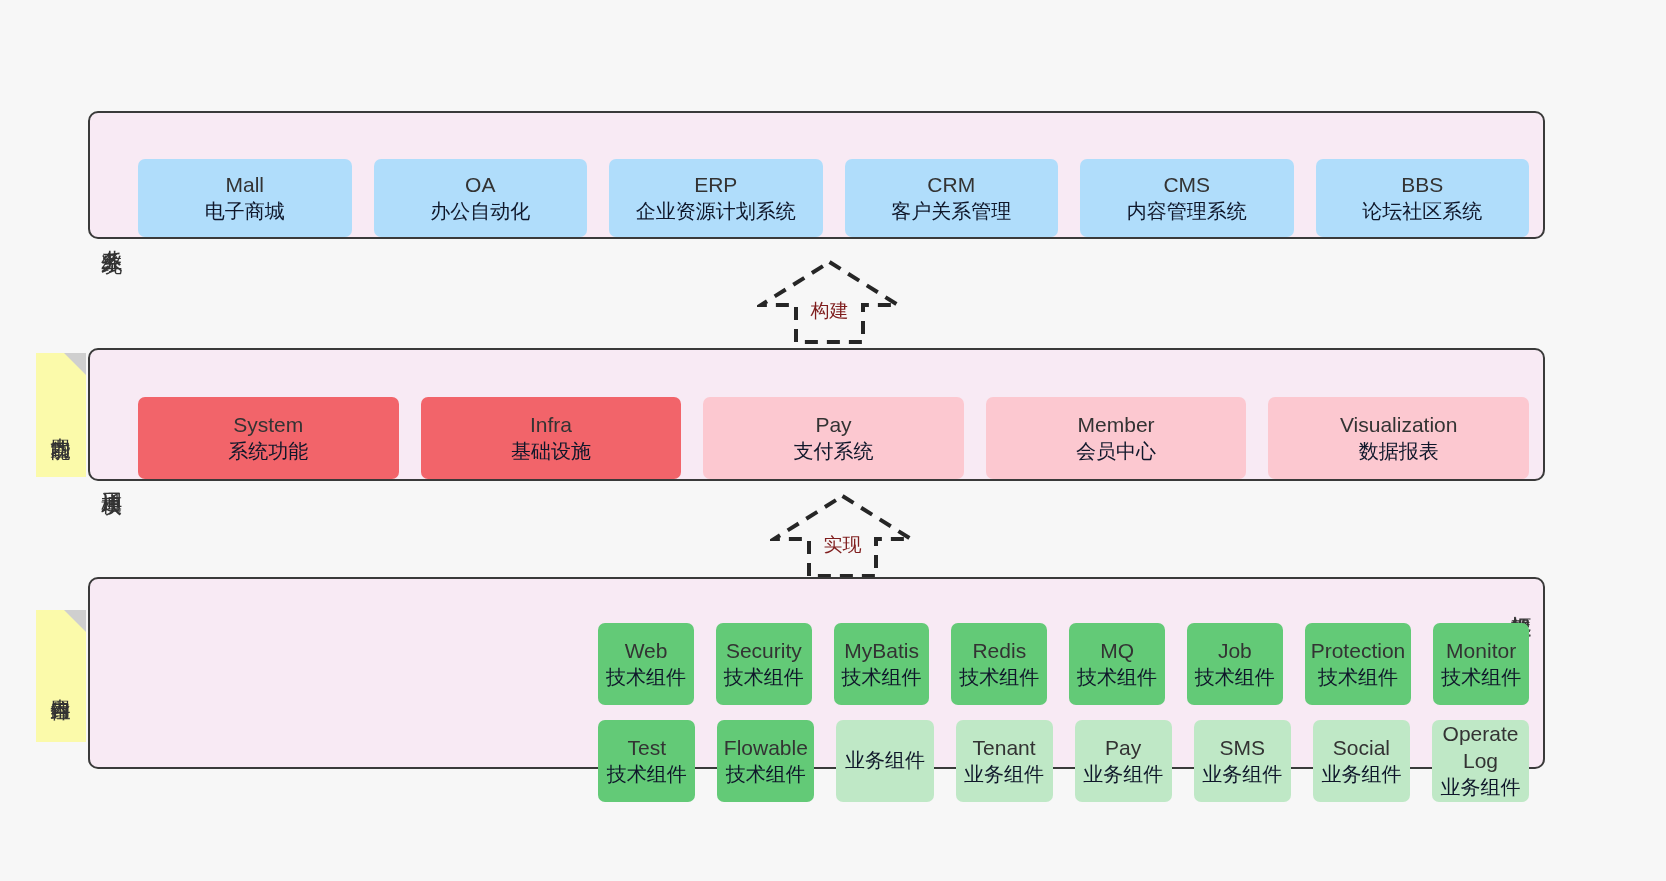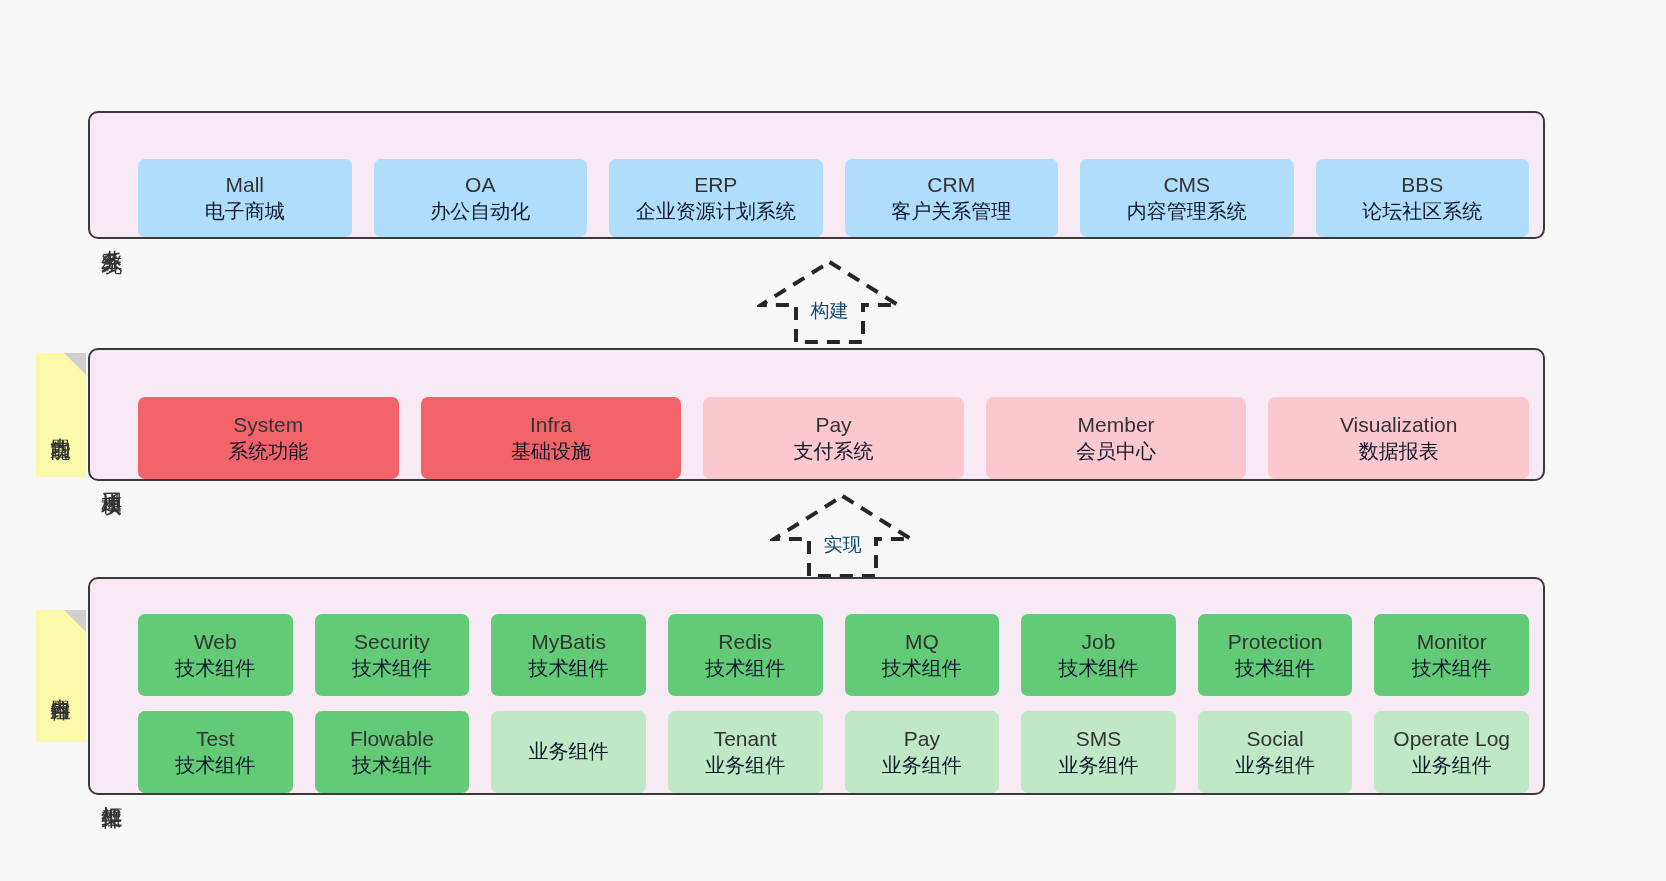--- a/index.html
+++ b/index.html
@@ -88,21 +88,21 @@
 
   
   #layer-business { left: 88px; top: 111px; width: 1457px; height: 128px; }
   #layer-business .card-row { height: 78px; }
 
   
   #layer-modules { left: 88px; top: 348px; width: 1457px; height: 133px; }
   #layer-modules .card-row { height: 82px; }
 
   
-  #layer-framework { left: 88px; top: 577px; width: 1457px; height: 218px; }
+  #layer-framework { left: 88px; top: 577px; width: 1457px; height: 192px; flex-direction: column; }
   #layer-framework .card-row { height: 82px; }
   #layer-framework .cards { gap: 15px; }
 
   
   .sticky {
     position: absolute;
     width: 50px;
     background: #fbfaaa;
     box-shadow: 0 0 0 0 transparent;
     display: flex;
@@ -136,21 +136,21 @@
     height: 88px;
   }
   .block-arrow svg { display: block; width: 100%; height: 100%; }
   .block-arrow .arrow-label {
     position: absolute;
     left: 0;
     right: 0;
     bottom: 22px;
     text-align: center;
     font-size: 19px;
-    color: #0c4a6e;
+    color: #7f1d1d;
     pointer-events: none;
   }
   #arrow-build   { left: 757px; top: 258px; }
   #arrow-realize { left: 770px; top: 492px; }
 </style>
 </head>
 <body>
 
 <div class="layer" id="layer-business">
   <div class="layer-title">业务系统</div>

